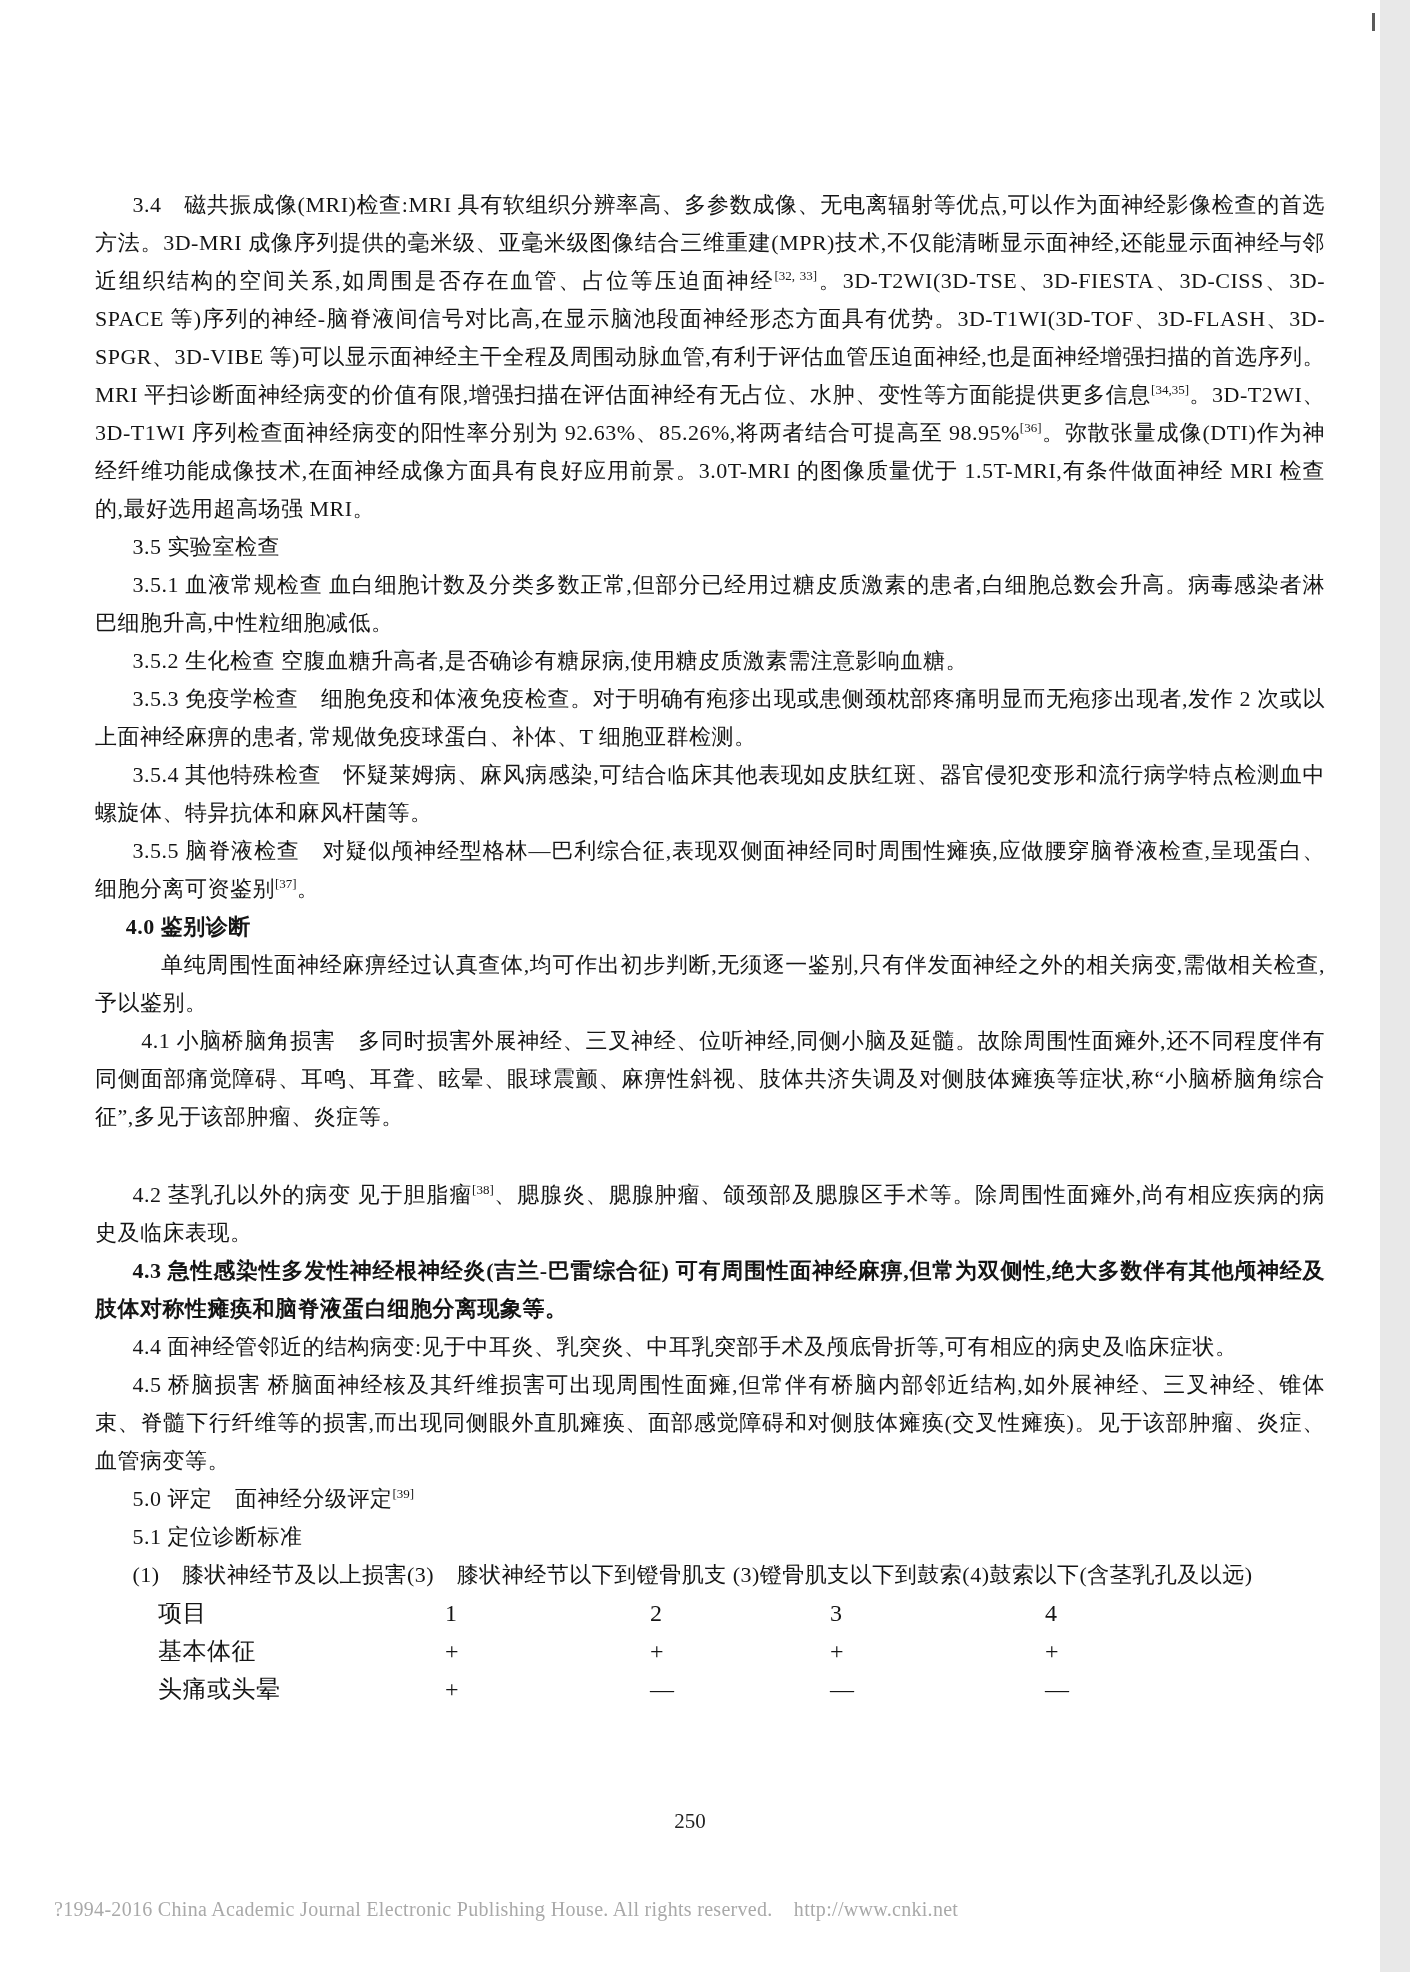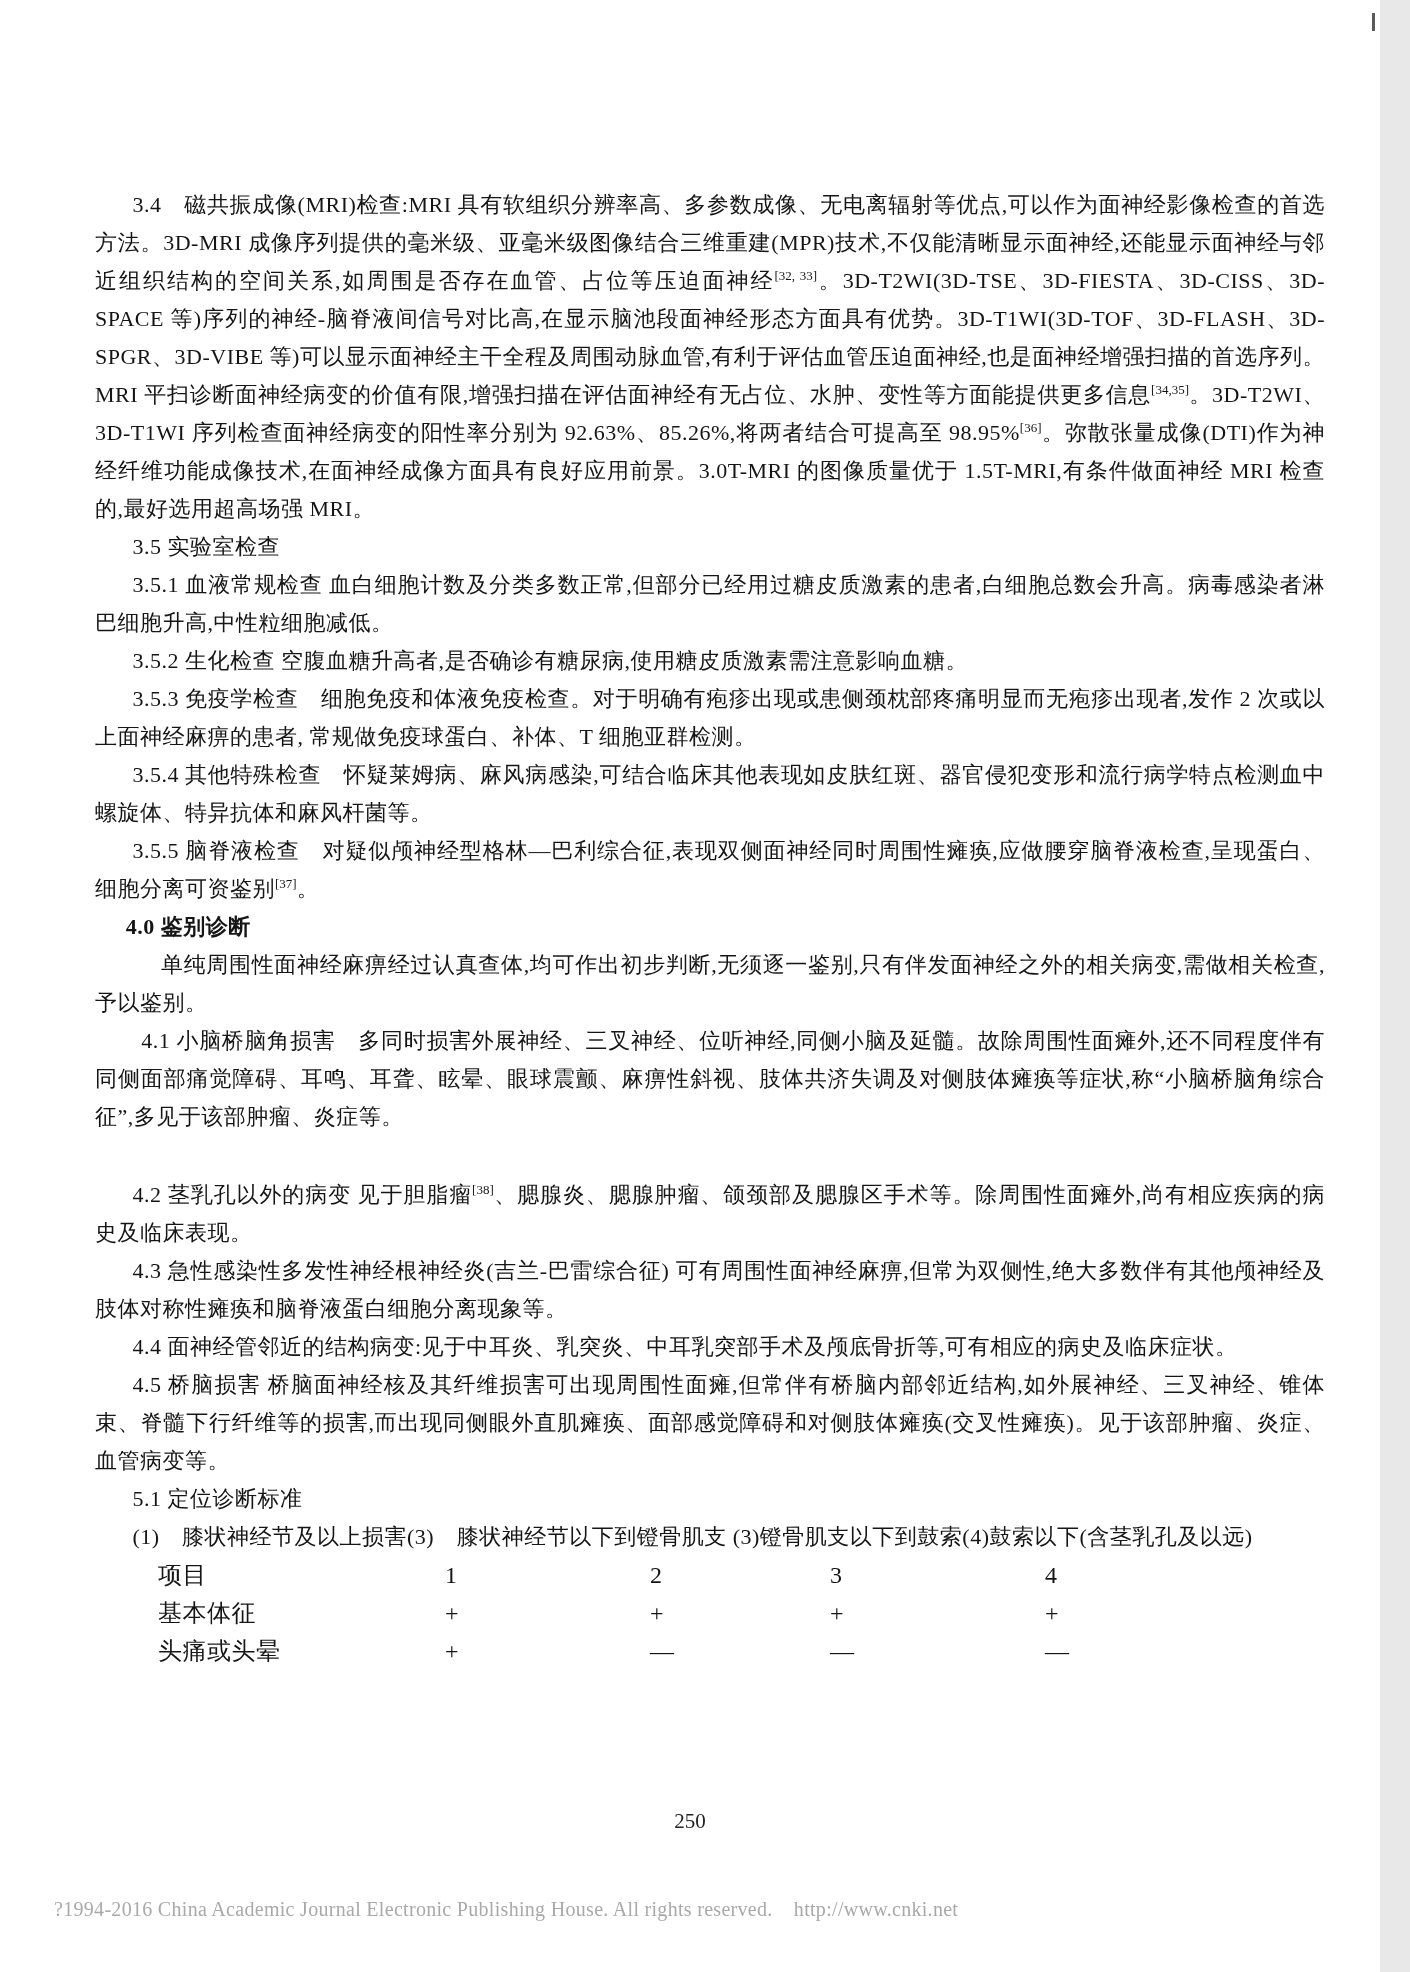--- a/index.html
+++ b/index.html
@@ -86,23 +86,24 @@
       <div class="para" style="text-indent: 1.7em;"><span>3.5 实验室检查</span></div>
       <div class="para" style="text-indent: 1.7em;"><span>3.5.1 血液常规检查 血白细胞计数及分类多数正常,但部分已经用过糖皮质激素的患者,白细胞总数会升高。病毒感染者淋巴细胞升高,中性粒细胞减低。</span></div>
       <div class="para" style="text-indent: 1.7em;"><span>3.5.2 生化检查 空腹血糖升高者,是否确诊有糖尿病,使用糖皮质激素需注意影响血糖。</span></div>
       <div class="para" style="text-indent: 1.7em;"><span>3.5.3 免疫学检查　细胞免疫和体液免疫检查。对于明确有疱疹出现或患侧颈枕部疼痛明显而无疱疹出现者,发作 2 次或以上面神经麻痹的患者, 常规做免疫球蛋白、补体、T 细胞亚群检测。</span></div>
       <div class="para" style="text-indent: 1.7em;"><span>3.5.4 其他特殊检查　怀疑莱姆病、麻风病感染,可结合临床其他表现如皮肤红斑、器官侵犯变形和流行病学特点检测血中螺旋体、特异抗体和麻风杆菌等。</span></div>
       <div class="para" style="text-indent: 1.7em;"><span>3.5.5 脑脊液检查　对疑似颅神经型格林—巴利综合征,表现双侧面神经同时周围性瘫痪,应做腰穿脑脊液检查,呈现蛋白、细胞分离可资鉴别</span><sup>[37]</sup><span>。</span></div>
       <div class="para bold" style="text-indent: 1.4em;"><span>4.0 鉴别诊断</span></div>
       <div class="para" style="text-indent: 3em;"><span>单纯周围性面神经麻痹经过认真查体,均可作出初步判断,无须逐一鉴别,只有伴发面神经之外的相关病变,需做相关检查,予以鉴别。</span></div>
       <div class="para" style="text-indent: 2.1em;"><span>4.1 小脑桥脑角损害　多同时损害外展神经、三叉神经、位听神经,同侧小脑及延髓。故除周围性面瘫外,还不同程度伴有同侧面部痛觉障碍、耳鸣、耳聋、眩晕、眼球震颤、麻痹性斜视、肢体共济失调及对侧肢体瘫痪等症状,称“小脑桥脑角综合征”,多见于该部肿瘤、炎症等。</span></div>
       <div class="para" style="text-indent: 1.7em; margin-top: 40px;"><span>4.2 茎乳孔以外的病变 见于胆脂瘤</span><sup>[38]</sup><span>、腮腺炎、腮腺肿瘤、颌颈部及腮腺区手术等。除周围性面瘫外,尚有相应疾病的病史及临床表现。</span></div>
-      <div class="para" style="text-indent: 1.7em;"><span>4.3 急性感染性多发性神经根神经炎(吉兰-巴雷综合征) 可有周围性面神经麻痹,但常为双侧性,绝大多数伴有其他颅神经及肢体对称性瘫痪和脑脊液蛋白细胞分离现象等。</span></div>
+      <div class="para" style="text-indent: 1.7em; font-weight: bold;"><span>4.3 急性感染性多发性神经根神经炎(吉兰-巴雷综合征) 可有周围性面神经麻痹,但常为双侧性,绝大多数伴有其他颅神经及肢体对称性瘫痪和脑脊液蛋白细胞分离现象等。</span></div>
       <div class="para" style="text-indent: 1.7em;"><span>4.4 面神经管邻近的结构病变:见于中耳炎、乳突炎、中耳乳突部手术及颅底骨折等,可有相应的病史及临床症状。</span></div>
       <div class="para" style="text-indent: 1.7em;"><span>4.5 桥脑损害 桥脑面神经核及其纤维损害可出现周围性面瘫,但常伴有桥脑内部邻近结构,如外展神经、三叉神经、锥体束、脊髓下行纤维等的损害,而出现同侧眼外直肌瘫痪、面部感觉障碍和对侧肢体瘫痪(交叉性瘫痪)。见于该部肿瘤、炎症、血管病变等。</span></div>
+      <div class="para" style="text-indent: 1.7em;"><span>5.0 评定　面神经分级评定</span><sup>[39]</sup></div>
       <div class="para" style="text-indent: 1.7em;"><span>5.1 定位诊断标准</span></div>
       <div class="para" style="text-indent: 1.7em;"><span>(1)　膝状神经节及以上损害(3)　膝状神经节以下到镫骨肌支 (3)镫骨肌支以下到鼓索(4)鼓索以下(含茎乳孔及以远)</span></div>
       <div class="loc-table">
         <div class="cell">项目</div>
         <div class="cell">1</div>
         <div class="cell">2</div>
         <div class="cell">3</div>
         <div class="cell">4</div>
         <div class="cell">基本体征</div>
         <div class="cell">+</div>

